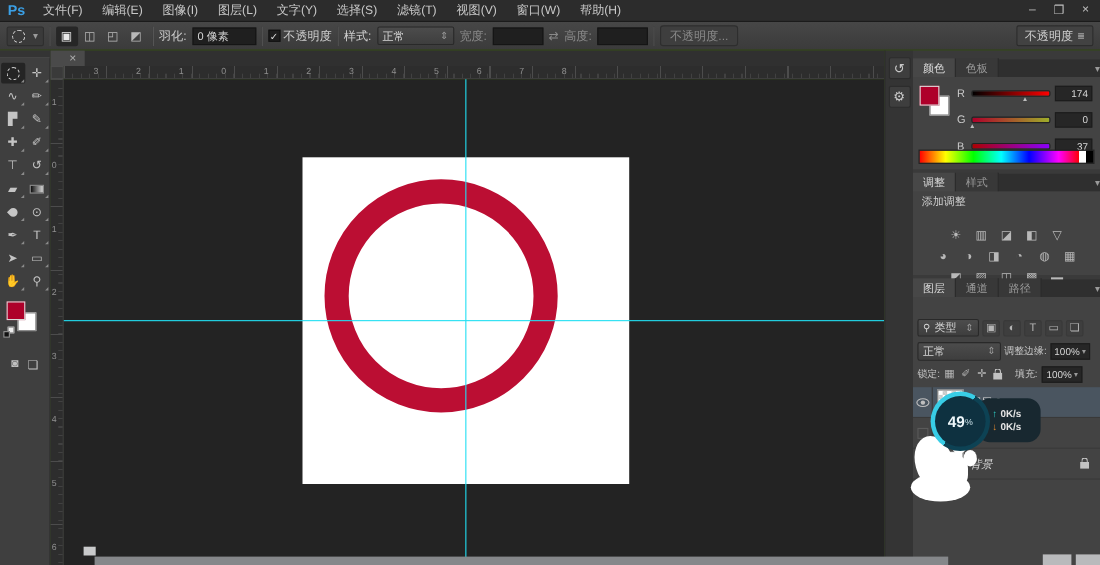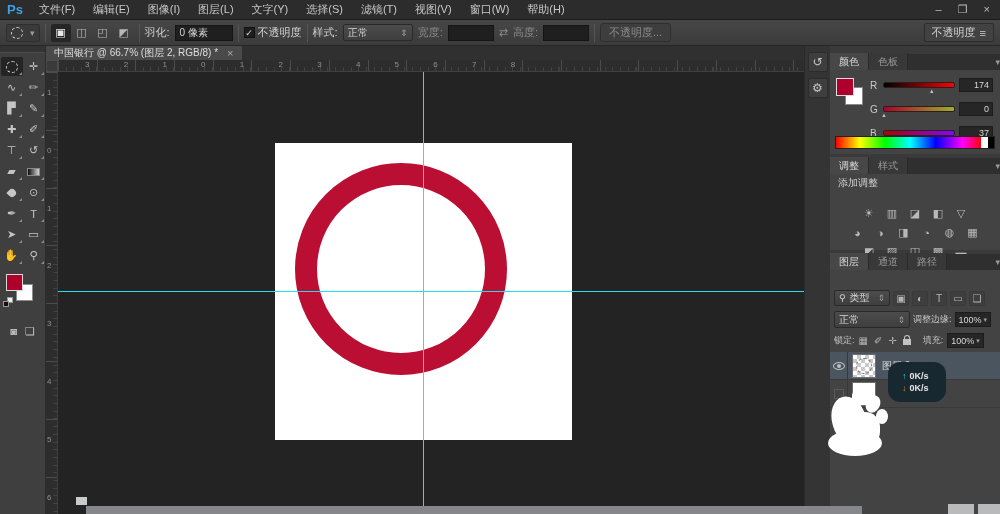--- a/index.html
+++ b/index.html
@@ -274,21 +274,20 @@
         </span>
     </div>
     <div class="maskrow">
       <span>◙</span>
       <span>❏</span>
     </div>
   </div>
 
   <div class="tabbar"></div>
   <div class="doctab">
-    <span>中国银行 @ 66.7% (图层 2, RGB/8) *</span>
     <span class="close">×</span>
   </div>
 
   <div class="rcorner"></div>
   <div class="hruler">
       <span style="left: 27px;">3</span>
       <span style="left: 65.7px;">2</span>
       <span style="left: 104.4px;">1</span>
       <span style="left: 143.1px;">0</span>
       <span style="left: 181.8px;">1</span>
@@ -449,34 +448,46 @@
             </span>
           <span class="lname">图层 2</span>
         </div>
         <div class="layerrow">
           <span class="eyecell">
               <span style="width:10px;height:10px;border:1px solid #5a5a5a"></span>
             </span>
           <span class="thumb"></span>
           <span class="lname"></span>
         </div>
+        <div class="layerrow">
+          <span class="eyecell">
+              <span class="eye"></span>
+            </span>
+          <span class="thumb"></span>
+          <span class="lname" style="font-style:italic">背景</span>
+          <span class="rowlock"><span class="csslock"></span></span>
+        </div>
       </div>
     </div>
   </div>
 
   <div class="bubble">
     <span class="spd">
         <span class="u">↑</span>
         <span>0K/s</span>
       </span>
     <span class="spd">
         <span class="dn">↓</span>
         <span>0K/s</span>
       </span>
   </div>
+  <div class="badge">
+    <b>49</b>
+    <i>%</i>
+  </div>
 
   <div class="pawblob" style="left:832px;top:396px;width:34px;height:48px;border-radius:50% 50% 46% 46%;transform:rotate(-16deg)"></div>
   <div class="pawblob" style="left:828px;top:430px;width:54px;height:26px;border-radius:50%"></div>
   <div class="pawblob" style="left:852px;top:386px;width:15px;height:20px;border-radius:50%;transform:rotate(14deg)"></div>
   <div class="pawblob" style="left:866px;top:395px;width:14px;height:18px;border-radius:50%;transform:rotate(26deg)"></div>
   <div class="pawblob" style="left:876px;top:409px;width:12px;height:15px;border-radius:50%"></div>
   <div class="pawblob" style="left:844px;top:412px;width:36px;height:34px;border-radius:42%"></div>
 
   <div class="statuschip"></div>
   <div class="taskbar-seg" style="left:86px;top:506px;width:776px;height:8px;background:#85878a"></div>

